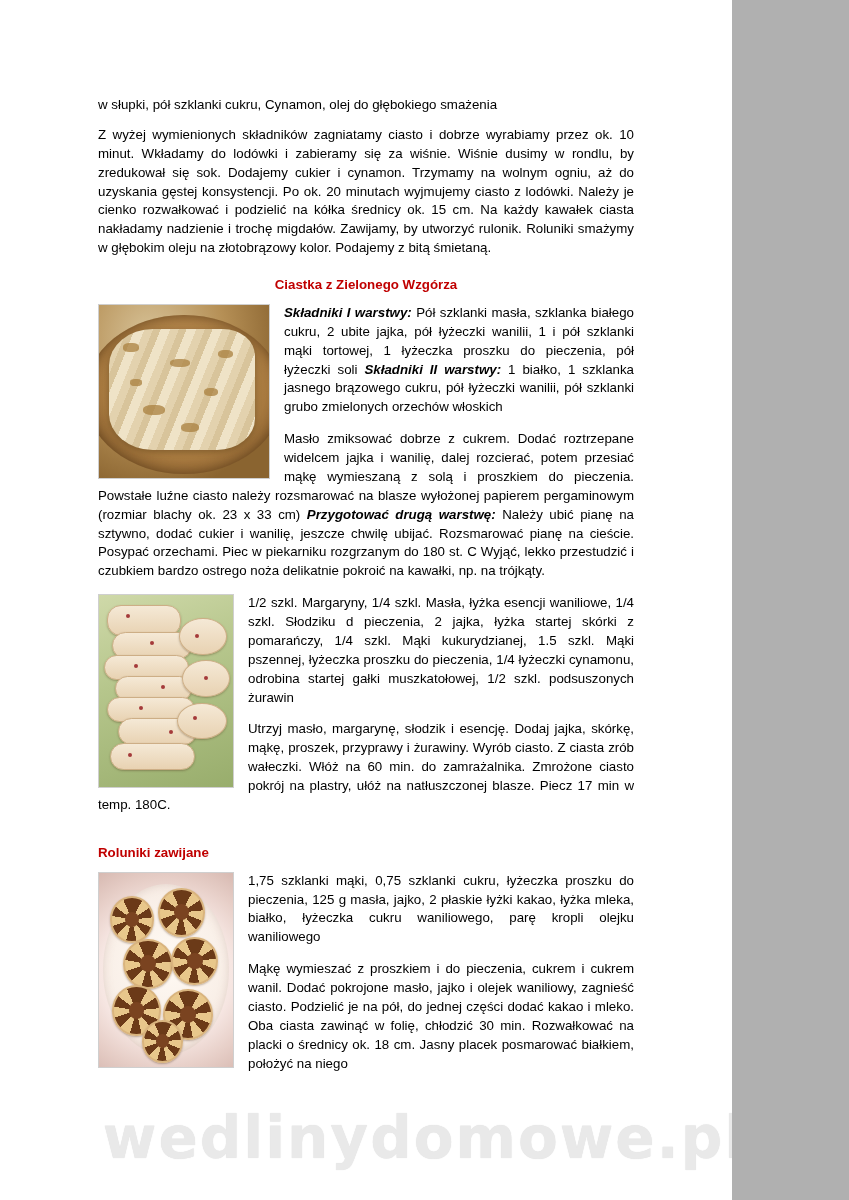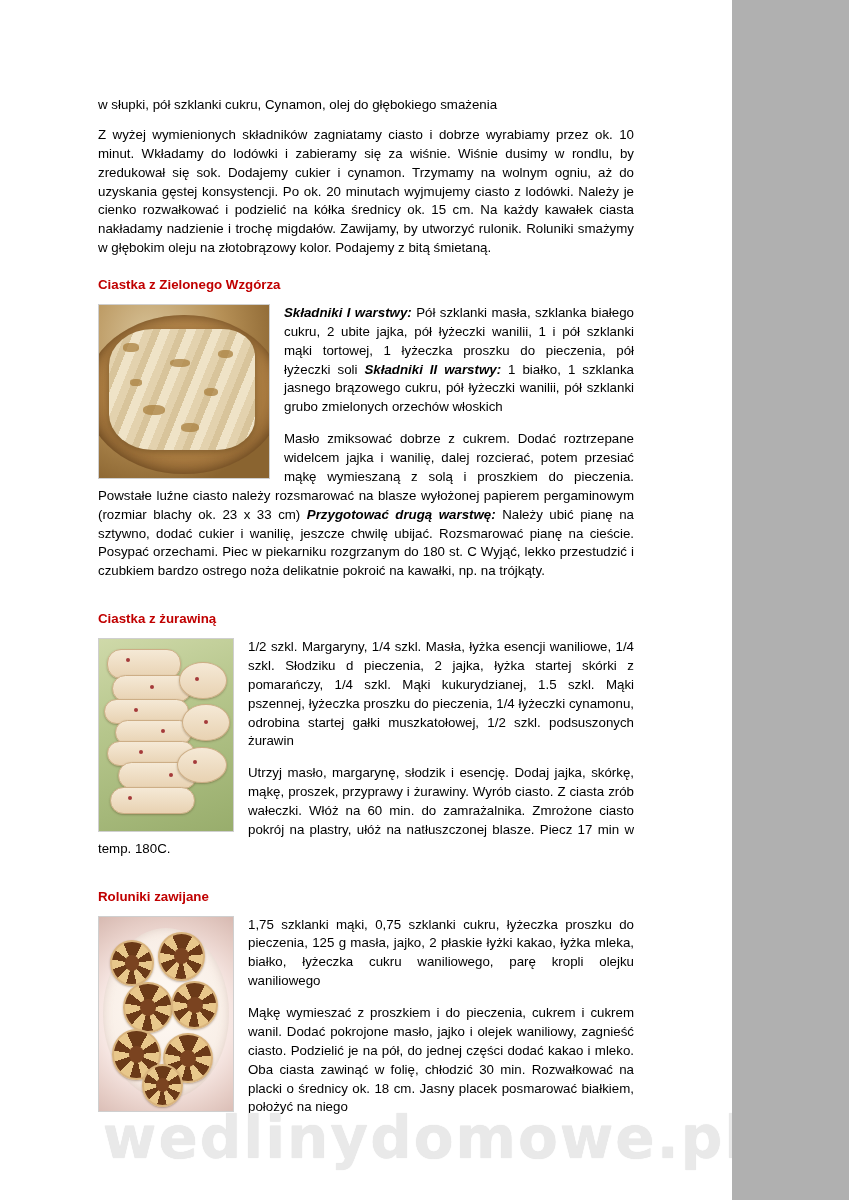--- a/index.html
+++ b/index.html
@@ -34,20 +34,21 @@
   }
   .heading {
     color: #c00000;
     font-weight: bold;
     font-size: 13.3px;
     margin: 16px 0 9px 0;
     text-align: left;
   }
   .heading.first {
     margin-top: 18px;
+    text-align: center;
   }
   b { font-weight: bold; font-style: italic; }
 
   
   .sec { overflow: hidden; }
   .figure {
     float: left;
     margin: 0 14px 6px 0;
     border: 1px solid #cfcfcf;
     box-sizing: border-box;
@@ -190,21 +191,20 @@
 
       <p>
         <b>Składniki I warstwy:</b><span> Pół szklanki masła, szklanka białego cukru, 2 ubite jajka, pół łyżeczki wanilii, 1 i pół szklanki mąki tortowej, 1 łyżeczka proszku do pieczenia, pół łyżeczki soli </span><b>Składniki II warstwy:</b><span> 1 białko, 1 szklanka jasnego brązowego cukru, pół łyżeczki wanilii, pół szklanki grubo zmielonych orzechów włoskich</span>
       </p>
 
       <p>
         <span>Masło zmiksować dobrze z cukrem. Dodać roztrzepane widelcem jajka i wanilię, dalej rozcierać, potem przesiać mąkę wymieszaną z solą i proszkiem do pieczenia. Powstałe luźne ciasto należy rozsmarować na blasze wyłożonej papierem pergaminowym (rozmiar blachy ok. 23 x 33 cm) </span><b>Przygotować drugą warstwę:</b><span> Należy ubić pianę na sztywno, dodać cukier i wanilię, jeszcze chwilę ubijać. Rozsmarować pianę na cieście. Posypać orzechami. Piec w piekarniku rozgrzanym do 180 st. C  Wyjąć, lekko przestudzić i czubkiem bardzo ostrego noża delikatnie pokroić na kawałki, np. na trójkąty.</span>
       </p>
     </div>
 
-    <div class="heading">Ciastka z żurawiną</div>
 
     <div class="sec">
       <div class="figure fig2">
         <div class="fig-inner photo2">
           <div class="stack" style="left:6%;top:5%;width:54%;height:15%;"></div>
           <div class="stack" style="left:10%;top:19%;width:58%;height:13%;"></div>
           <div class="stack" style="left:4%;top:31%;width:62%;height:12%;"></div>
           <div class="stack" style="left:12%;top:42%;width:56%;height:12%;"></div>
           <div class="stack" style="left:6%;top:53%;width:64%;height:12%;"></div>
           <div class="stack" style="left:14%;top:64%;width:58%;height:13%;"></div>

